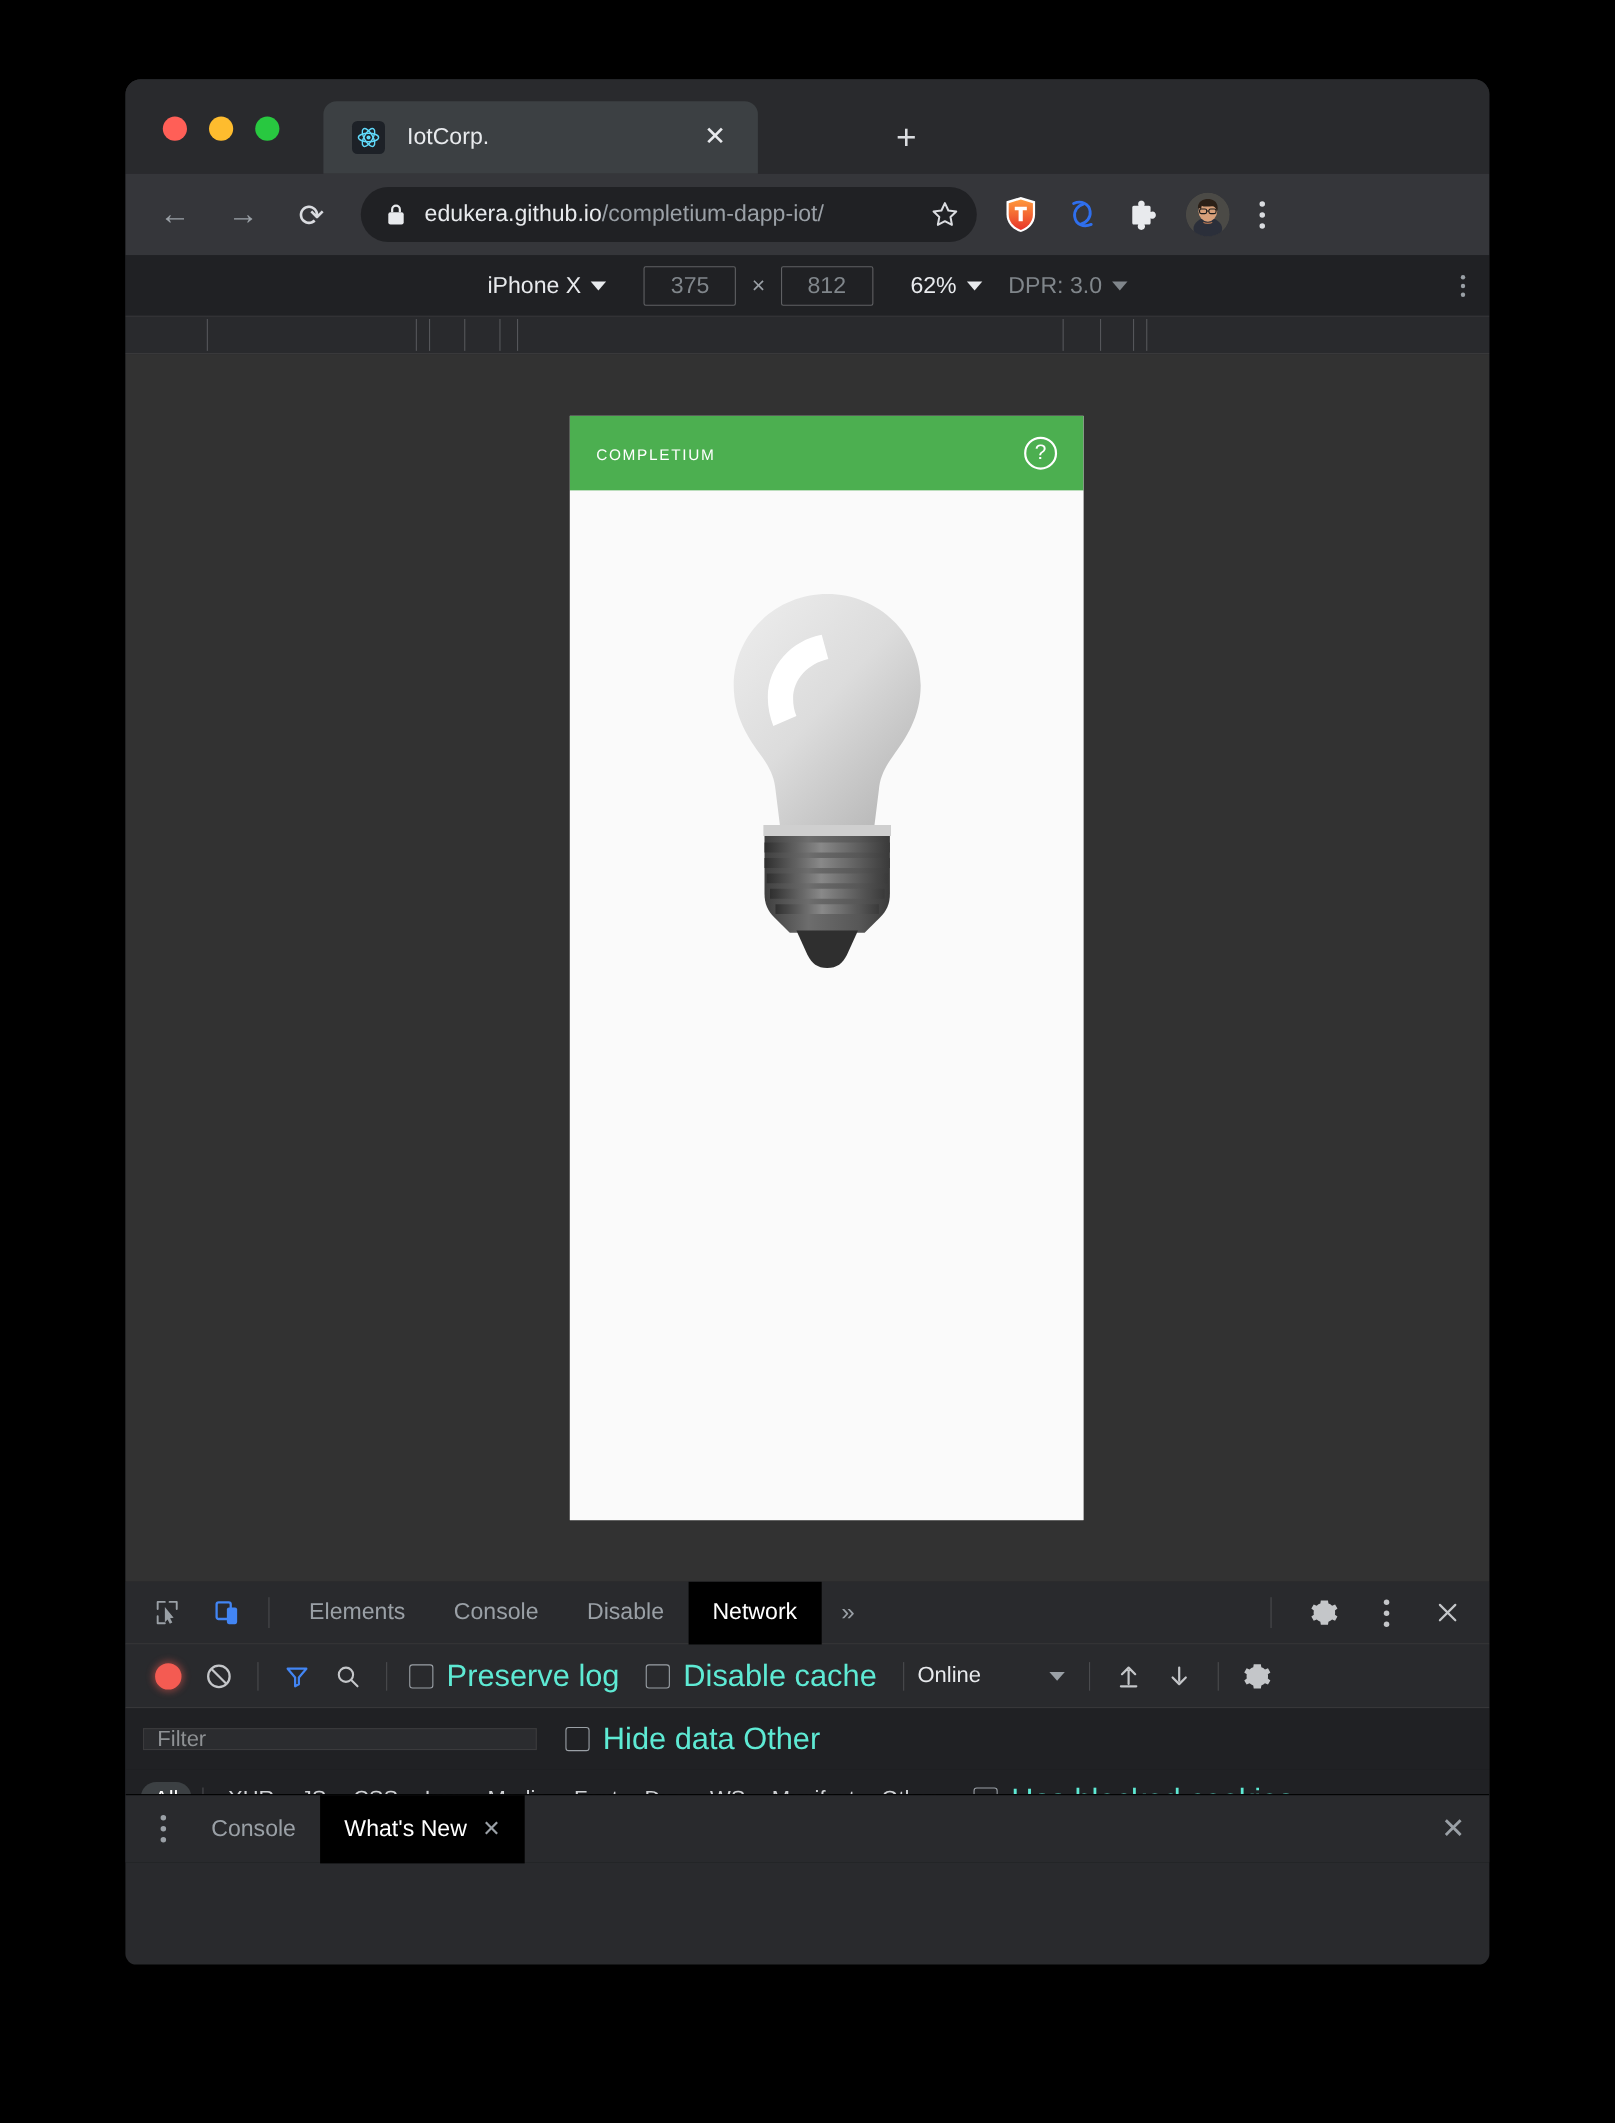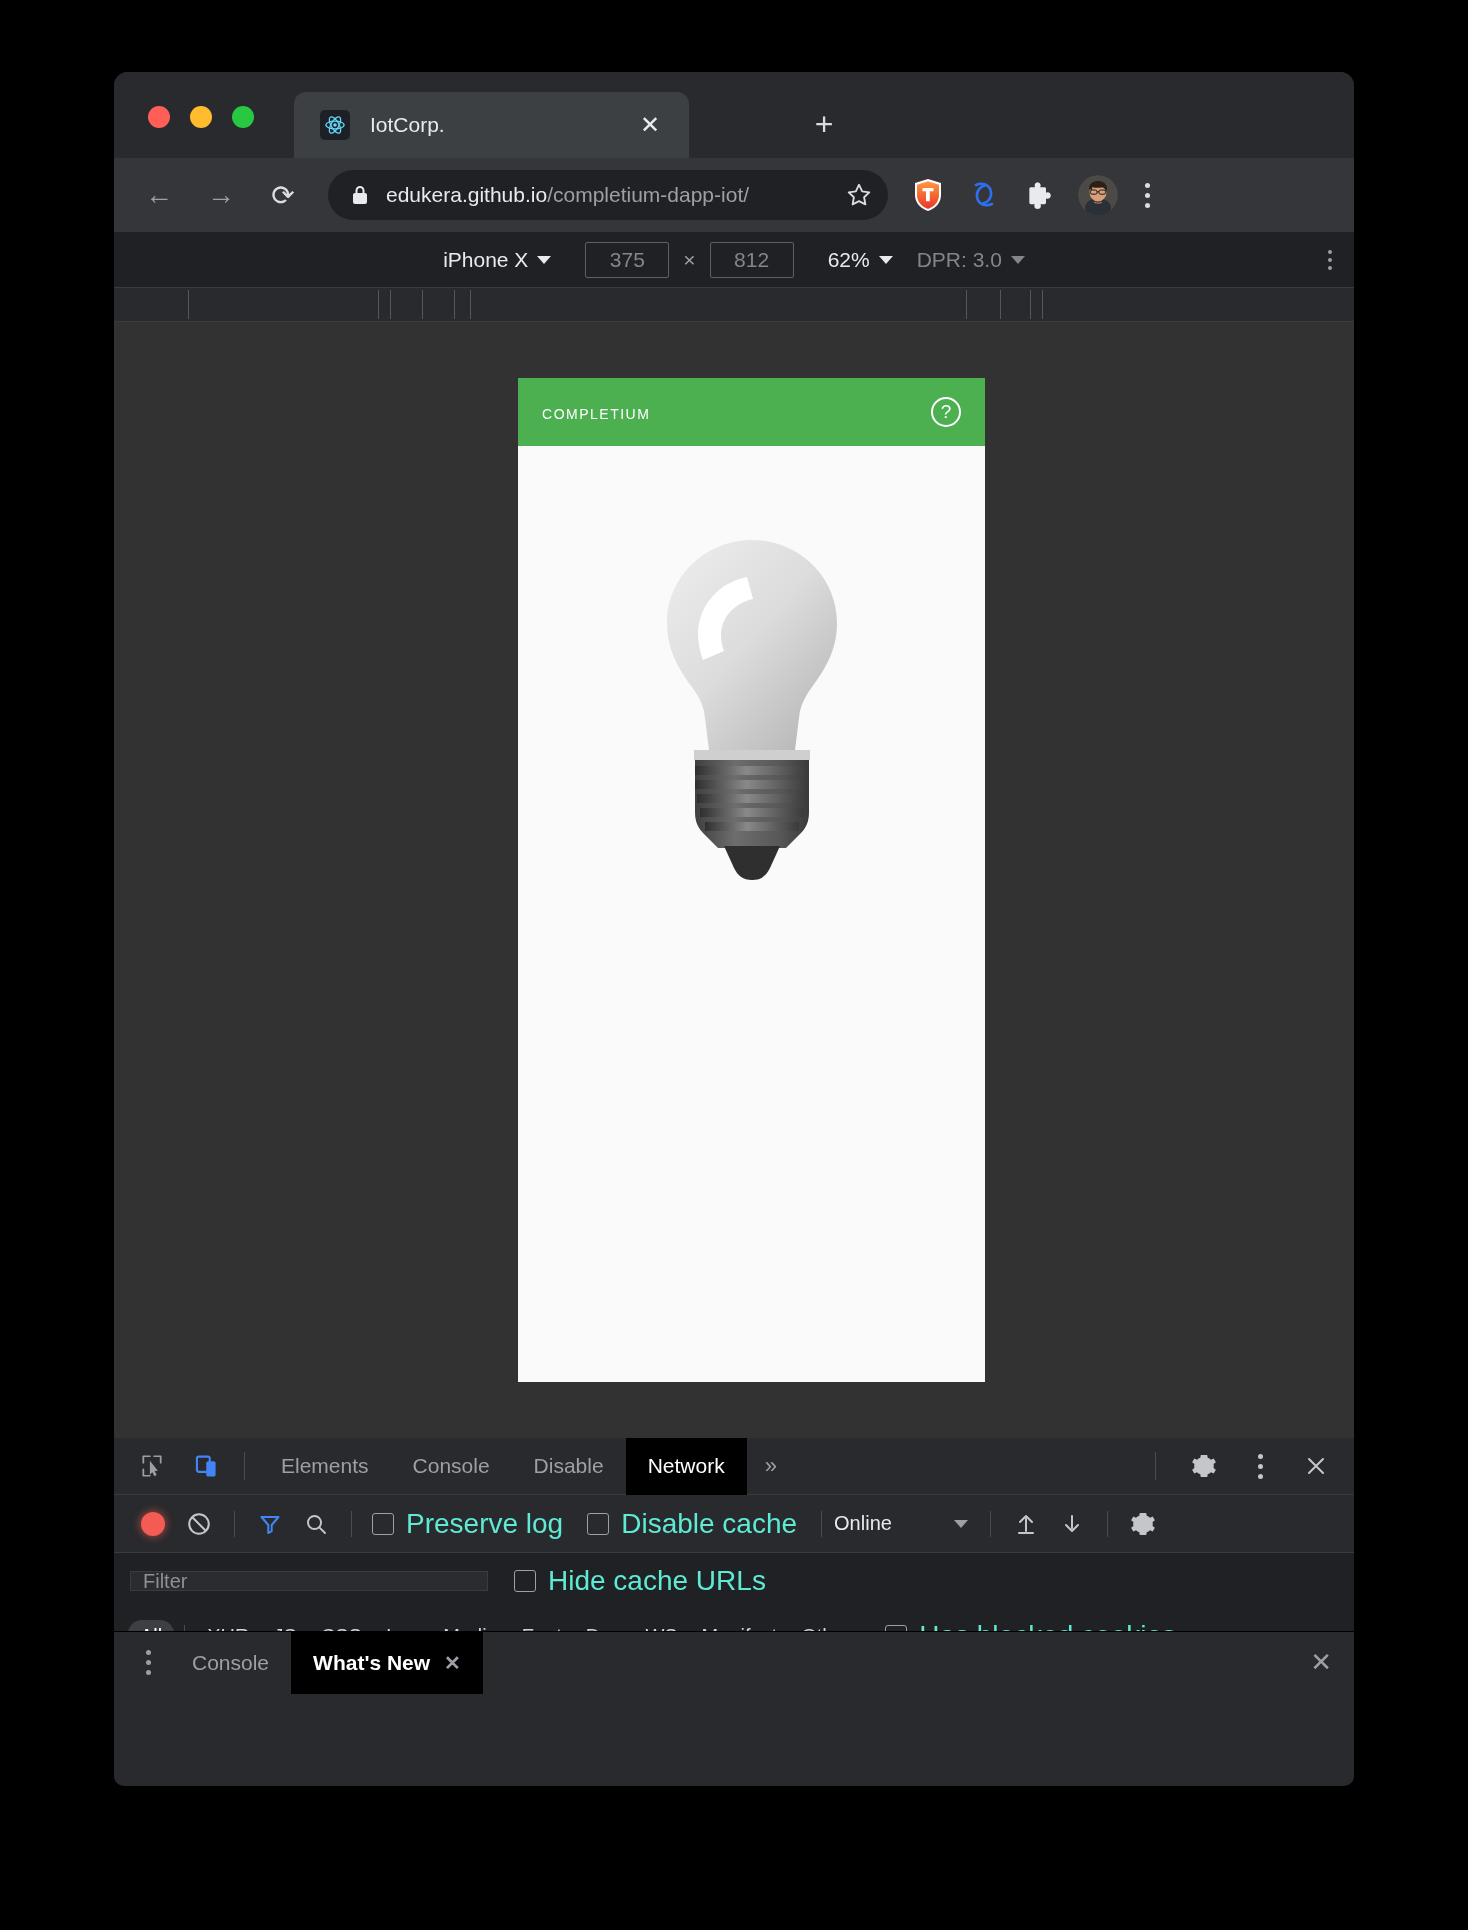--- a/index.html
+++ b/index.html
@@ -231,21 +231,21 @@
   }
   .drawer-kebab {
     width: 44px; margin-left: 12px; display: flex; flex-direction: column;
     gap: 5px; align-items: center;
   }
   .drawer-kebab i { width: 5px; height: 5px; border-radius: 50%; background: #9aa0a6; display: block; }
   .drawer-tab {
     height: 62px; padding: 0 22px; display: flex; align-items: center; gap: 14px;
     color: #9aa0a6; font-size: 21px;
   }
-  .drawer-tab.active { background: #000; color: #fff; font-weight: bold; }
+  .drawer-tab.active { background: #000; color: #fff; }
   .drawer-tab .x { color: #9aa0a6; font-size: 20px; }
   .drawer-close { margin-left: auto; margin-right: 22px; color: #9aa0a6; font-size: 26px; }
 </style>
 </head>
 <body>
 
 <div class="screen">
   <div class="window">
 
     <div class="tabstrip">
@@ -520,21 +520,21 @@
           <svg width="26" height="26" viewBox="0 0 24 24">
             <path d="M12 8.2A3.8 3.8 0 1012 15.8 3.8 3.8 0 0012 8.2zm9 3.8c0-.6-.05-1.2-.14-1.77l2.1-1.6-2-3.46-2.5 1a8.9 8.9 0 00-3.06-1.77L15 1.9H9l-.4 2.5a8.9 8.9 0 00-3.06 1.77l-2.5-1-2 3.46 2.1 1.6a9 9 0 000 3.54l-2.1 1.6 2 3.46 2.5-1a8.9 8.9 0 003.06 1.77L9 22.1h6l.4-2.5a8.9 8.9 0 003.06-1.77l2.5 1 2-3.46-2.1-1.6c.09-.57.14-1.17.14-1.77z" fill="#c4c6c9"></path>
           </svg>
         </span>
       </div>
 
       <div class="dt-filterrow">
         <span class="filter-input">Filter</span>
         <span class="cbrow" style="margin-left:26px">
           <span class="cbox"></span>
-          <span>Hide cache URLs</span>
+          <span>Hide data Other</span>
         </span>
       </div>
 
       <div class="dt-typerow">
         <span class="type-chip active">All</span>
         <span class="type-sep"></span>
         <span class="type-chip">XHR</span>
         <span class="type-chip">JS</span>
         <span class="type-chip">CSS</span>
         <span class="type-chip">Img</span>

